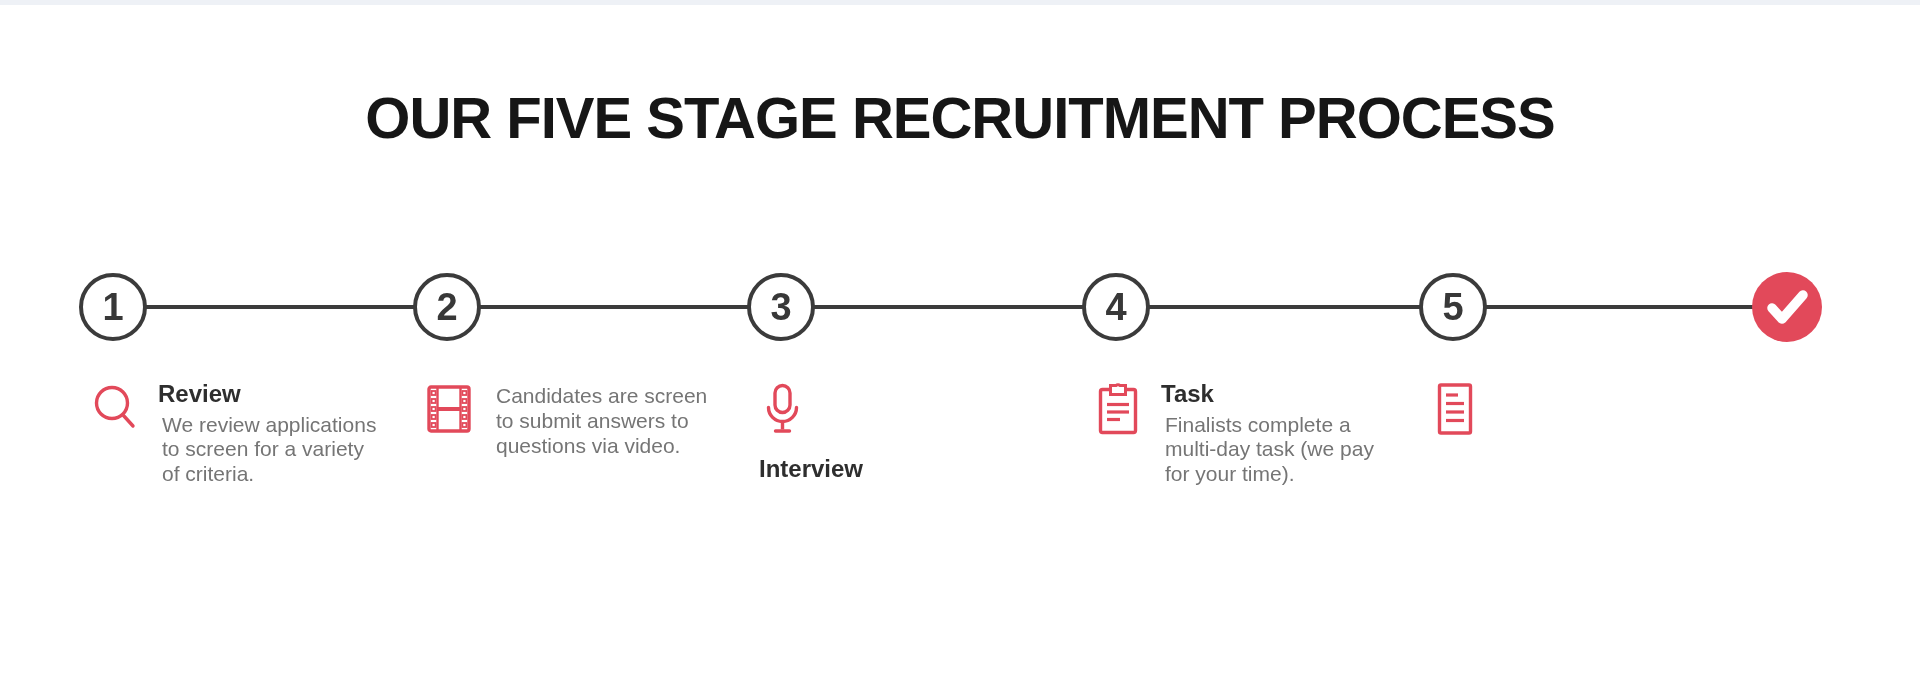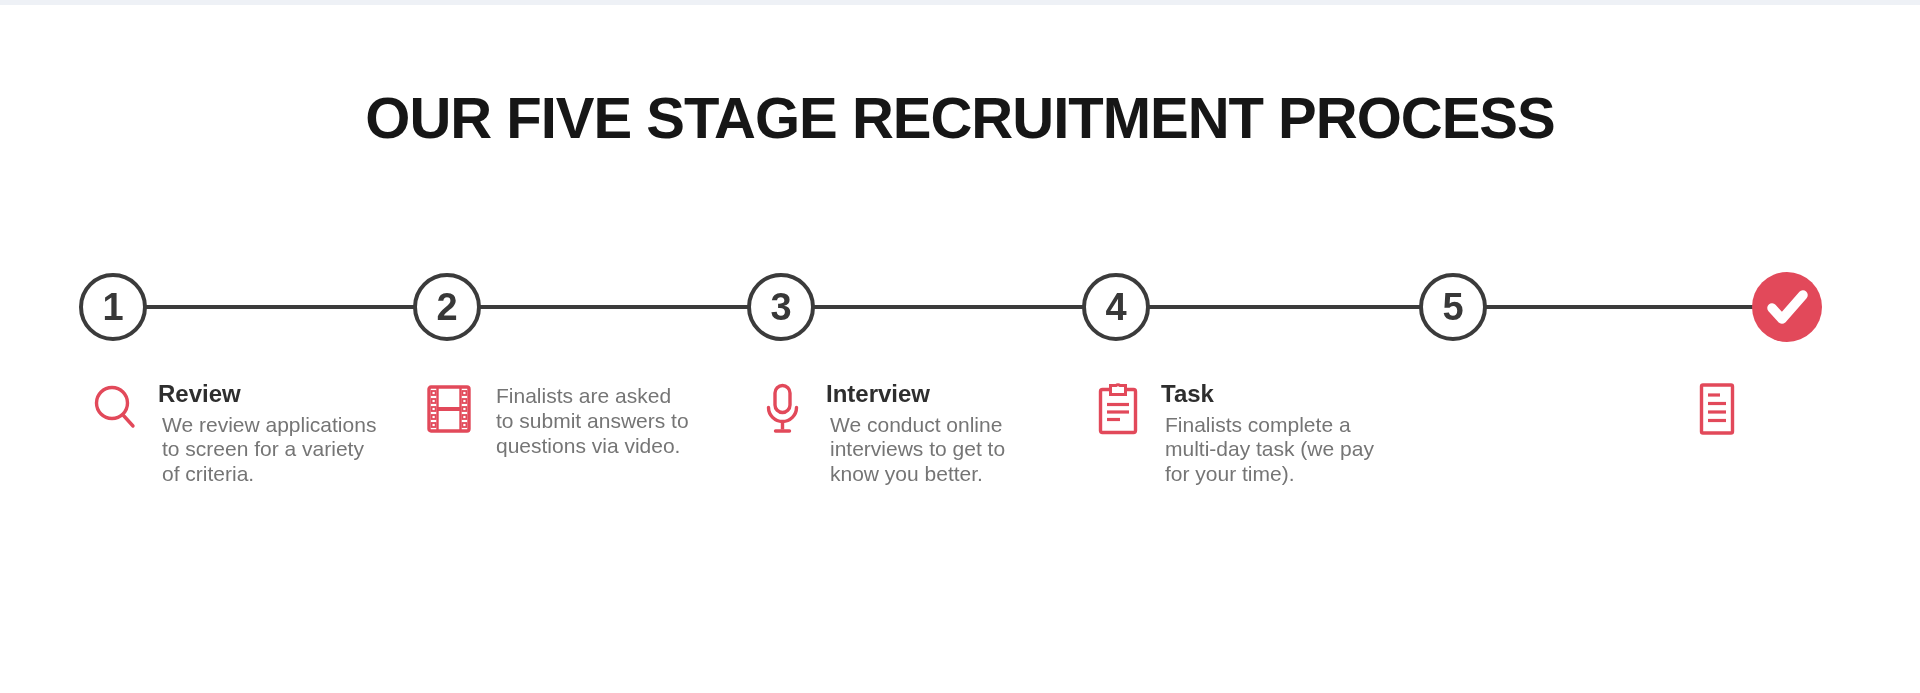--- a/index.html
+++ b/index.html
@@ -66,21 +66,20 @@
     background:var(--accent);
     display:flex;align-items:center;justify-content:center;
   }
   .stage-block{
     position:absolute;
     top:380px;
     width:310px;
     display:flex;
     align-items:flex-start;
     gap:19px;
-    justify-content:flex-end;
   }
   .stage-icon{
     flex:0 0 48px;
     width:48px;height:54px;
     margin-top:2px;
   }
   .stage-text{flex:1;}
   .stage-title{
     margin:0 0 5px 0;
     font-size:24px;
@@ -159,40 +158,37 @@
               <rect x="6.6" y="41" width="4" height="4"></rect>
               <rect x="37.4" y="9" width="4" height="4"></rect>
               <rect x="37.4" y="17" width="4" height="4"></rect>
               <rect x="37.4" y="25" width="4" height="4"></rect>
               <rect x="37.4" y="33" width="4" height="4"></rect>
               <rect x="37.4" y="41" width="4" height="4"></rect>
             </g>
           </svg>
         </span>
     <div class="stage-text">
-      <p class="stage-desc">Finalists are asked
+      <p class="stage-desc">Candidates are screen
 to submit answers to
 questions via video.</p>
     </div>
   </div>
 
-  <div class="stage-block" style="left: 759px;">
+  <div class="stage-block" style="left: 759px; flex-direction: column;">
     <span class="stage-icon">
           <svg width="48" height="54" viewBox="0 0 48 54">
             <rect x="16" y="3.5" width="15" height="27" rx="7.5" fill="none" stroke="var(--accent)" stroke-width="3.4"></rect>
             <path d="M9.5 25.5 a14 14 0 0 0 28 0" fill="none" stroke="var(--accent)" stroke-width="3.4" stroke-linecap="round"></path>
             <line x1="23.5" y1="40" x2="23.5" y2="47.5" stroke="var(--accent)" stroke-width="3.4"></line>
             <line x1="16.5" y1="49" x2="30.5" y2="49" stroke="var(--accent)" stroke-width="3.4" stroke-linecap="round"></line>
           </svg>
         </span>
     <div class="stage-text">
       <h3 class="stage-title">Interview</h3>
-      <p class="stage-desc">We conduct online
-interviews to get to
-know you better.</p>
     </div>
   </div>
 
   <div class="stage-block" style="left: 1094px;">
     <span class="stage-icon">
           <svg width="48" height="54" viewBox="0 0 48 54">
             <rect x="6.5" y="7.5" width="35" height="43" rx="2" fill="none" stroke="var(--accent)" stroke-width="3.4"></rect>
             <path d="M16.5 12.5 v-9 h5.5 a2.8 2.8 0 0 1 4 0 h5.5 v9 z" fill="#ffffff" stroke="var(--accent)" stroke-width="3"></path>
             <line x1="13" y1="22.5" x2="35" y2="22.5" stroke="var(--accent)" stroke-width="3.2"></line>
             <line x1="13" y1="30" x2="35" y2="30" stroke="var(--accent)" stroke-width="3.2"></line>

